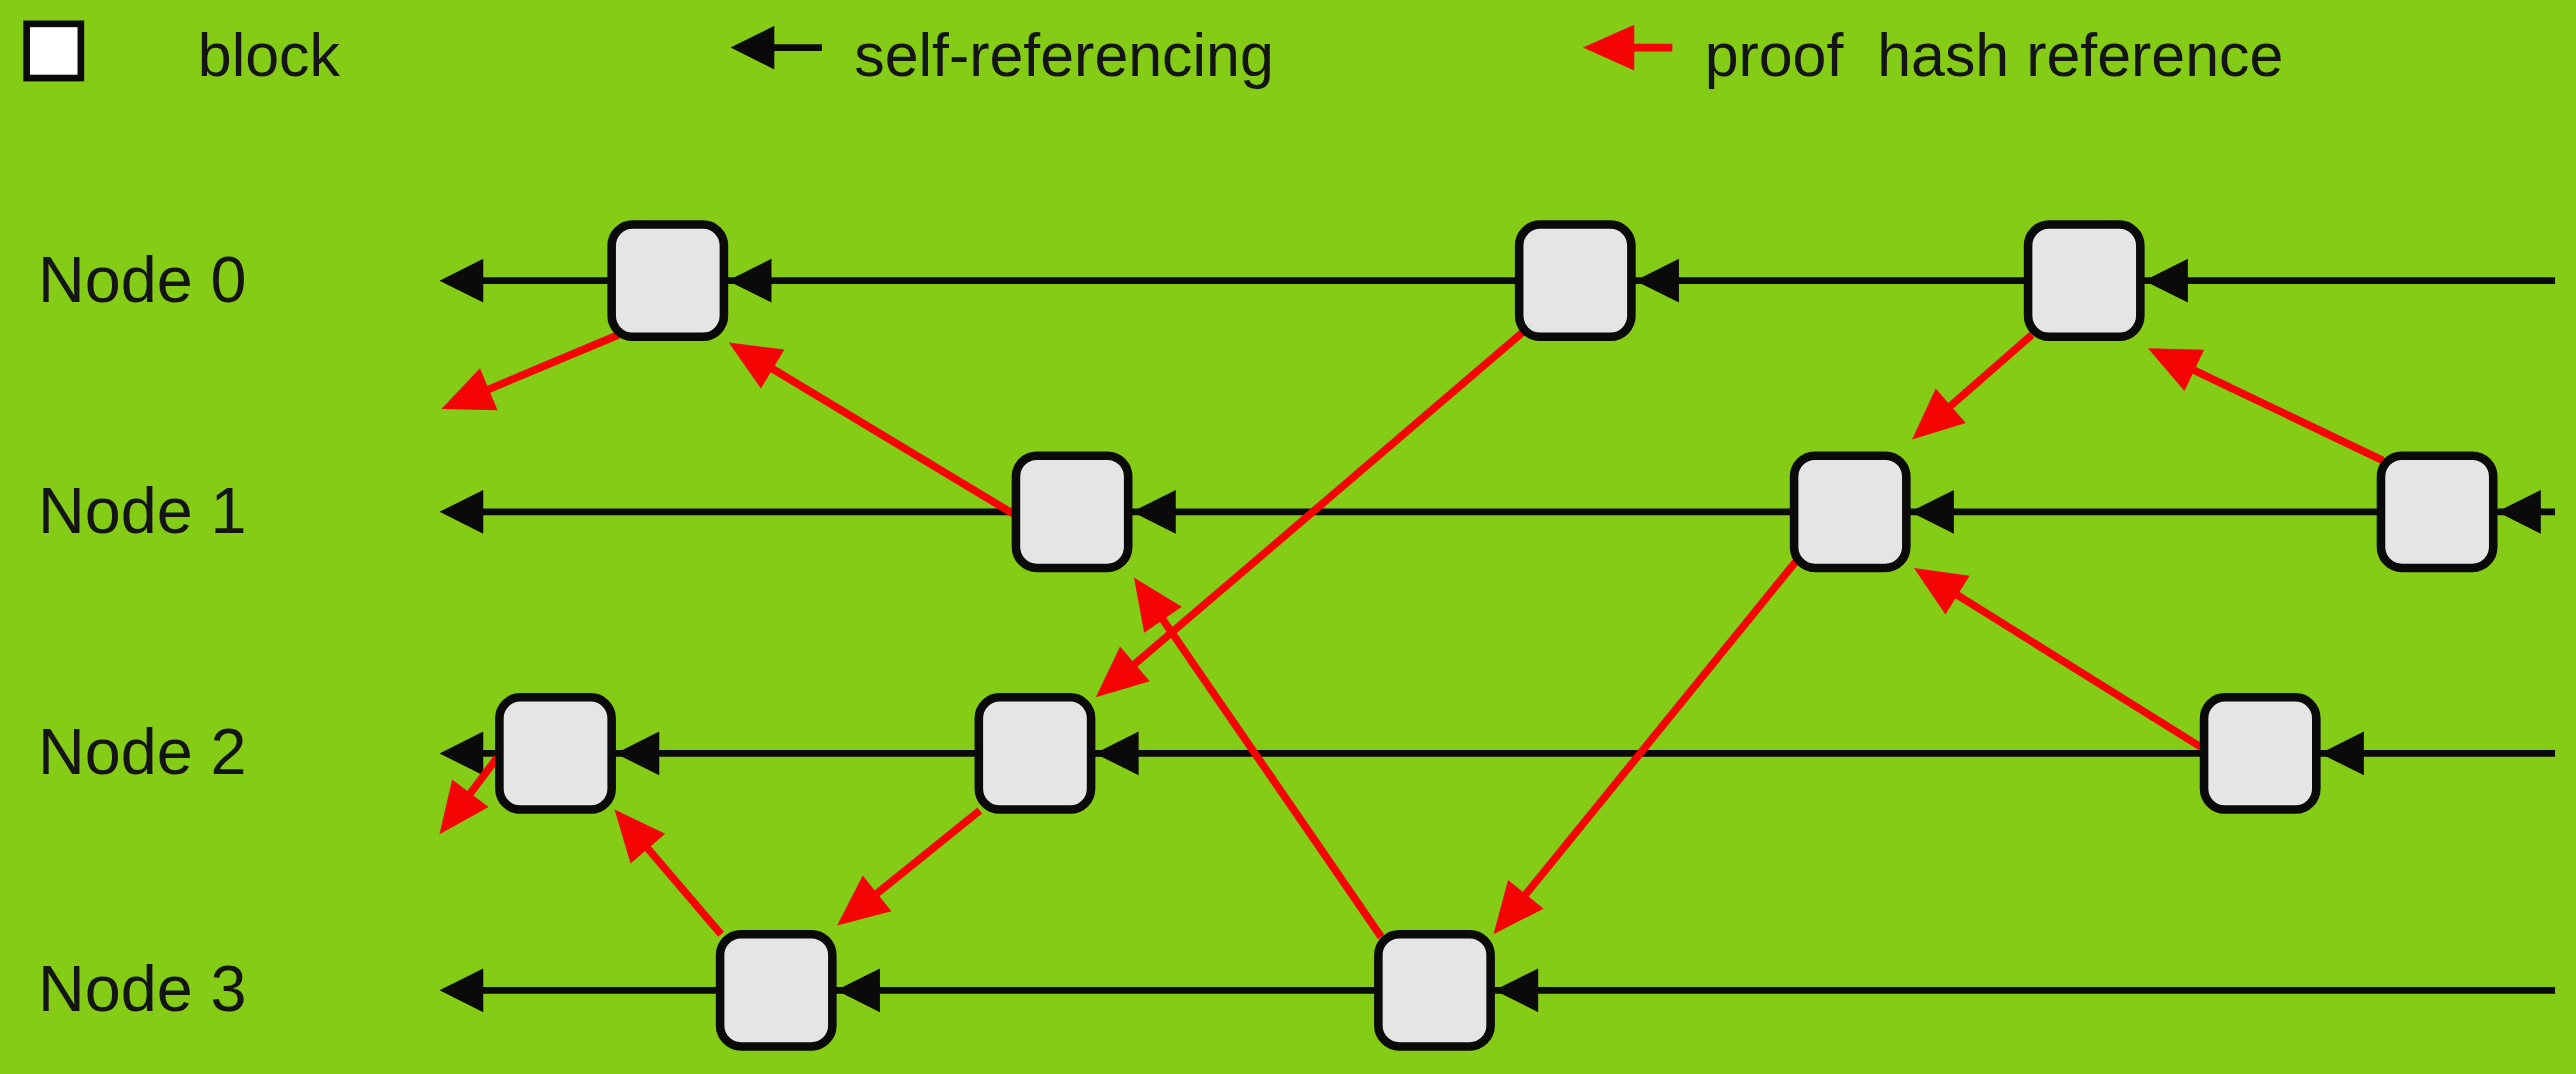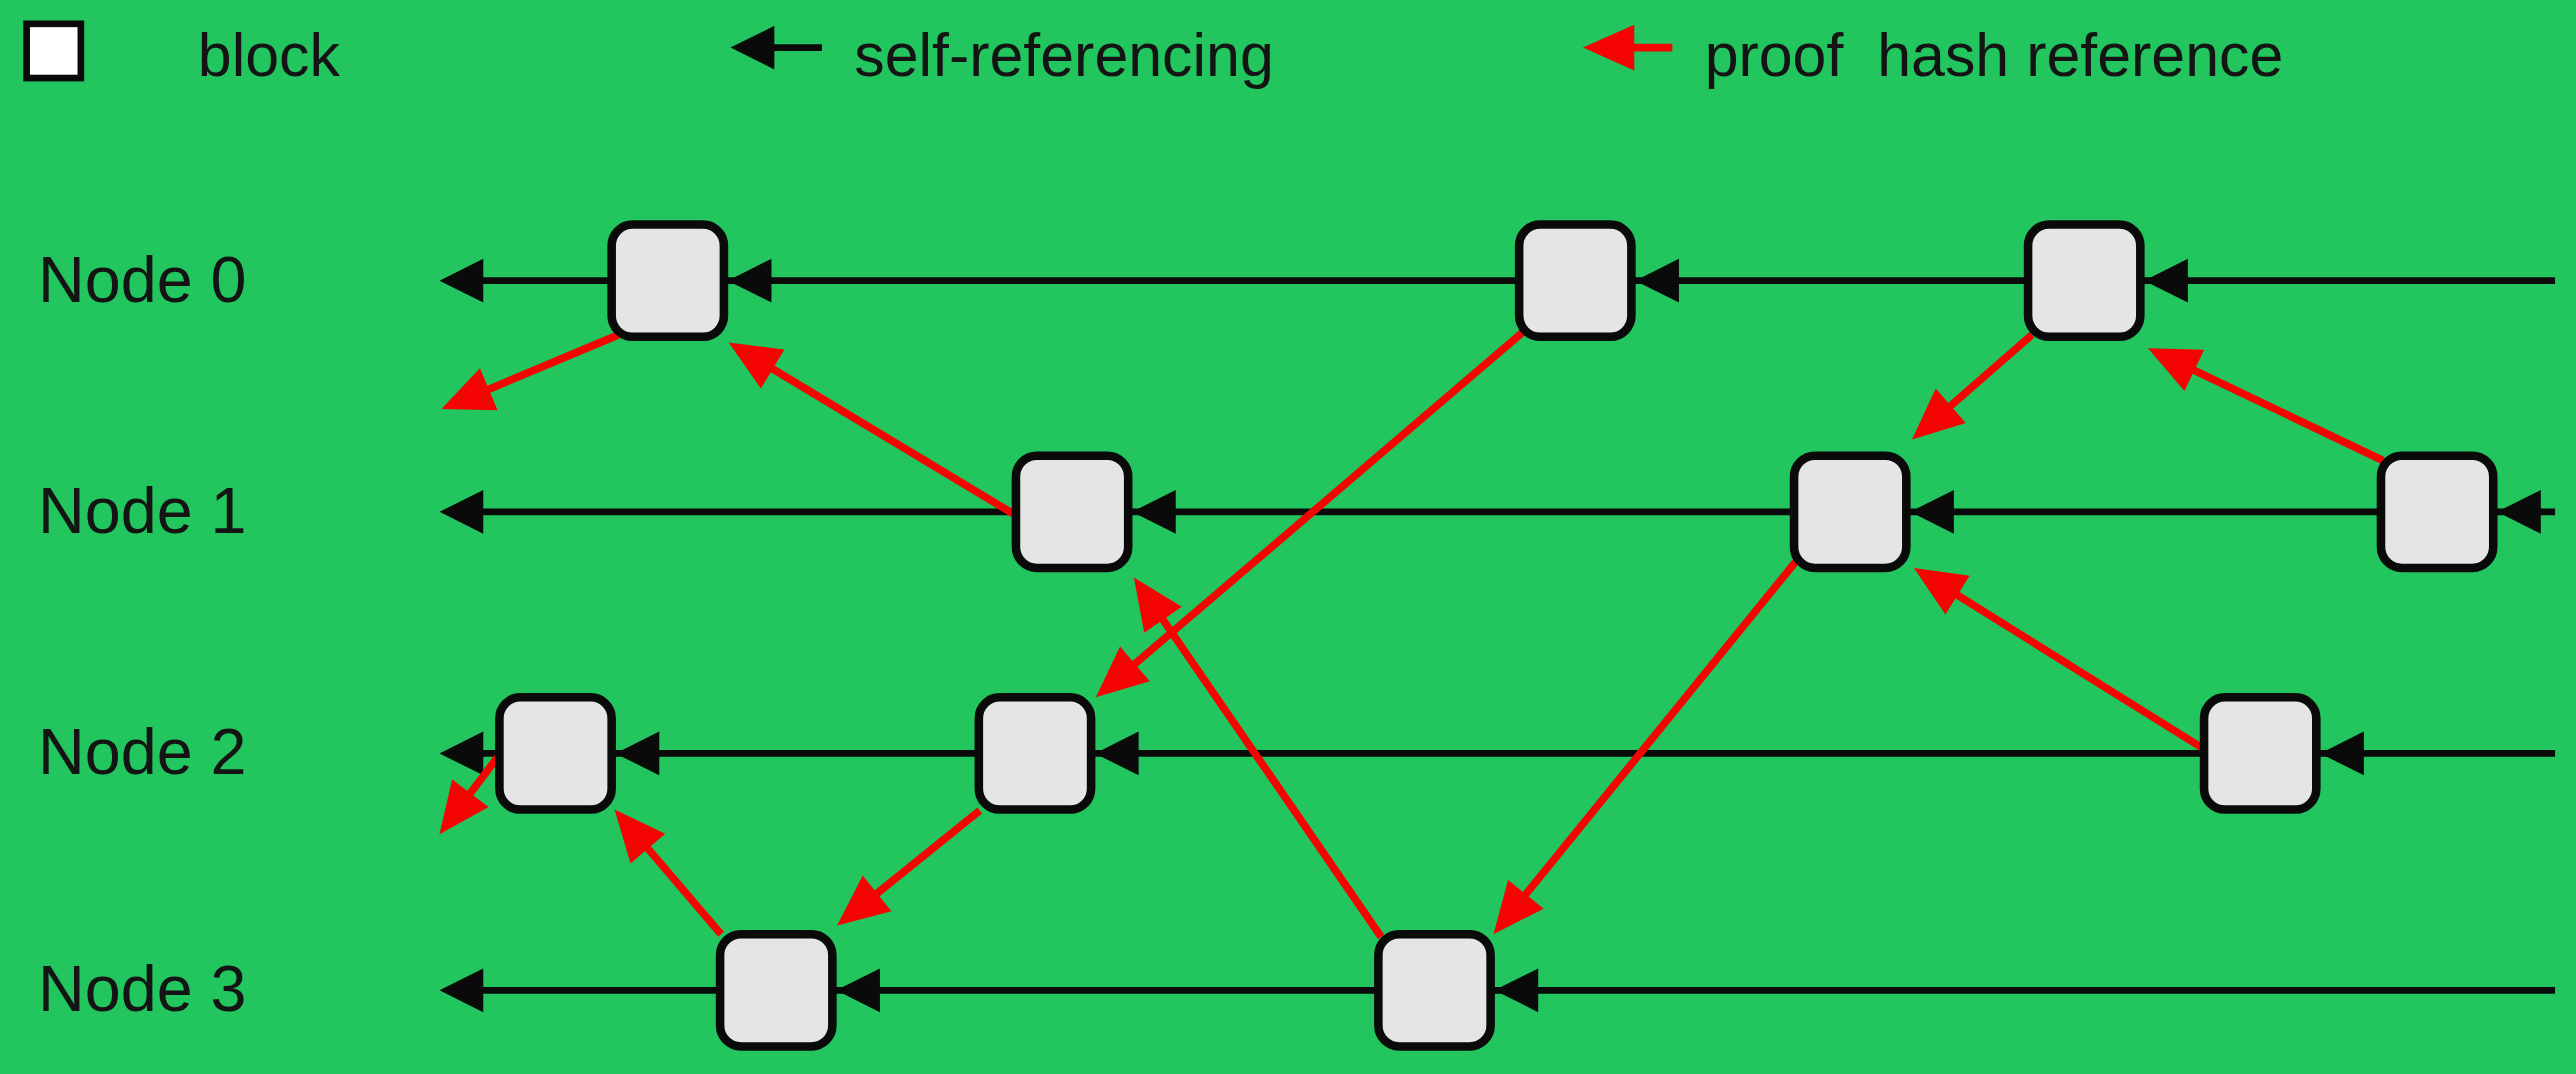--- a/index.html
+++ b/index.html
@@ -1,16 +1,16 @@
 <!DOCTYPE html>
 <html style="font-size:15px"><head>
 <meta charset="utf-8">
 <style>
   html, body { margin: 0; padding: 0; background: #ffffff; }
-  .stage { width: 2576px; height: 1075px; position: relative; background: #22c55e; }
+  .stage { width: 2576px; height: 1075px; position: relative; background: #84cc16; }
   svg { display: block; }
   text {
     font-family: "Liberation Sans", "DejaVu Sans", sans-serif;
     fill: #141414;
   }
   .legend-label { font-size: 64px; }
   .node-label  { font-size: 68px; }
 </style>
 </head>
 <body>

